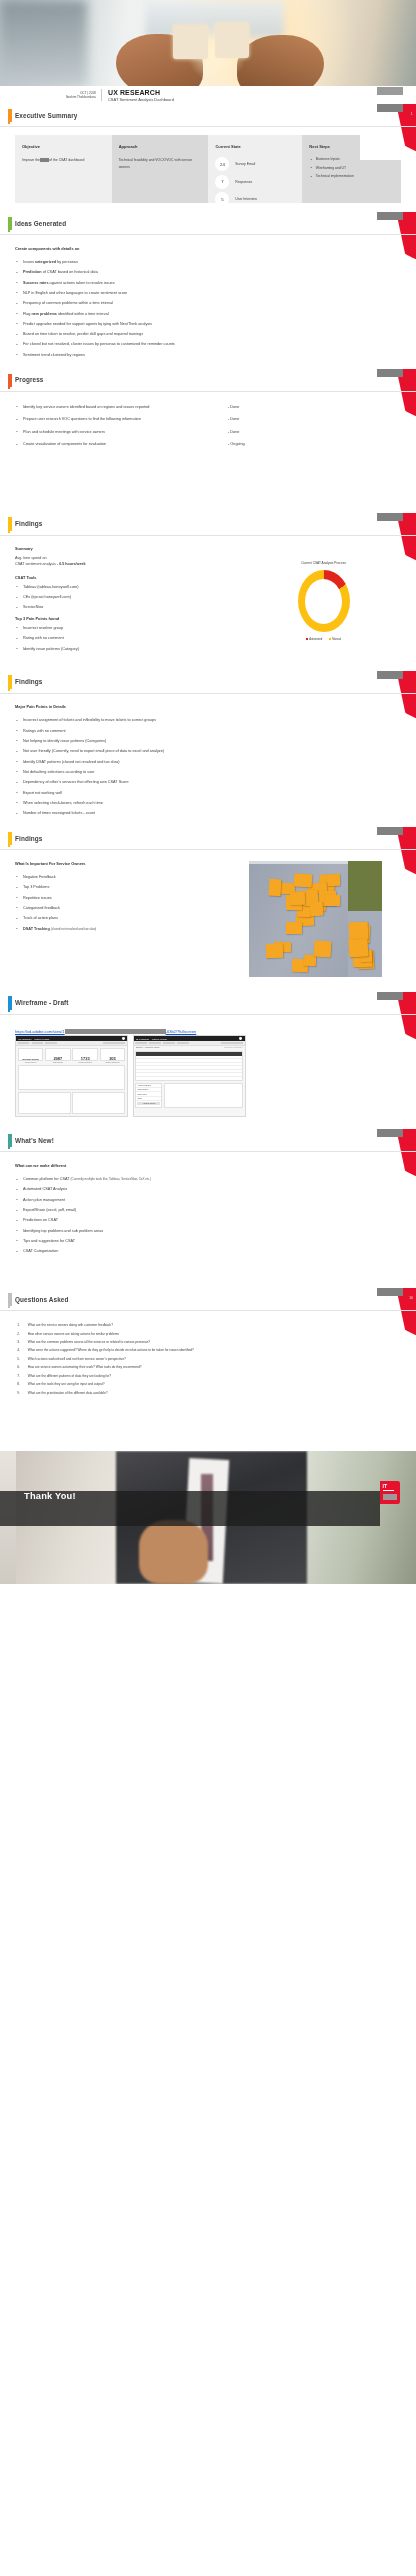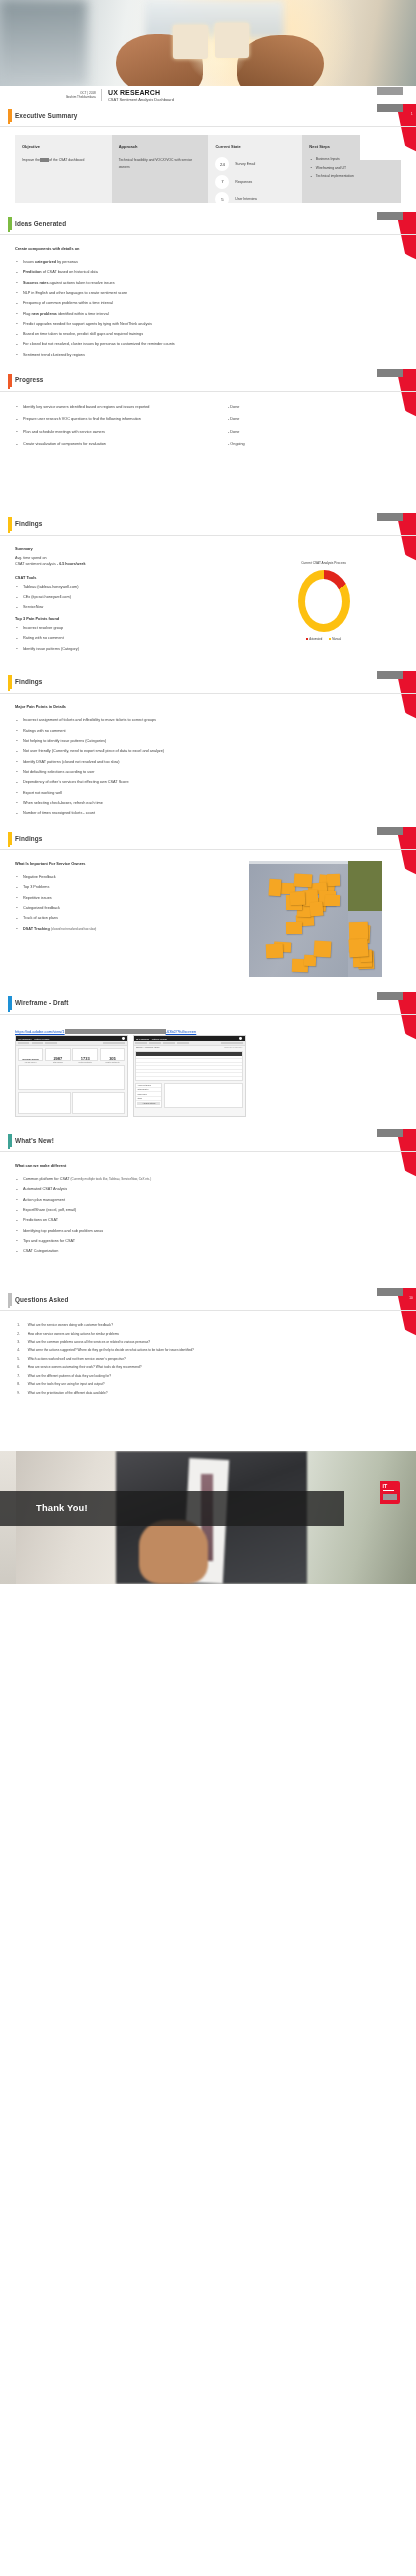--- a/index.html
+++ b/index.html
@@ -315,23 +315,23 @@
   }
   .thanks .tie {
     position: absolute; left: 201px; top: 23px; width: 11.6px; height: 87px;
     background: linear-gradient(180deg,#8d6b74,#6f5158); filter: blur(0.9px);
   }
   .thanks .thumb {
     position: absolute; left: 139px; top: 69px; width: 69px; height: 64px;
     background: #c08a60; border-radius: 40% 40% 30% 30%; filter: blur(1.2px);
   }
   .thanks .band {
-    position: absolute; left: 0; top: 40px; width: 344px; height: 35px;
+    position: absolute; left: 0; top: 40px; width: 380px; height: 35px;
     background: rgba(28,28,28,.78);
-    display: flex; align-items: center; padding-left: 36px;
+    display: flex; align-items: flex-start; padding-left: 24px;
   }
   .thanks .band h2 { color:#fff; font-size: 9.3px; font-weight: bold; letter-spacing:0.2px; }
   .thanks .logo {
     position: absolute; right: 16px; top: 30px;
     width: 19.7px; height: 23px; background: #e8112d; border-radius: 0 2.3px 2.3px 0;
     color: #fff; font-size: 5.2px; font-weight: bold;
     padding: 2.3px 0 0 2.3px;
   }
   .thanks .logo .ul { width: 11.6px; height: 0.9px; background:#fff; margin-top:1.2px; }
   .thanks .logo .gb { width: 14px; height: 5.8px; background:#9a9a9a; margin-top:2.9px; }

